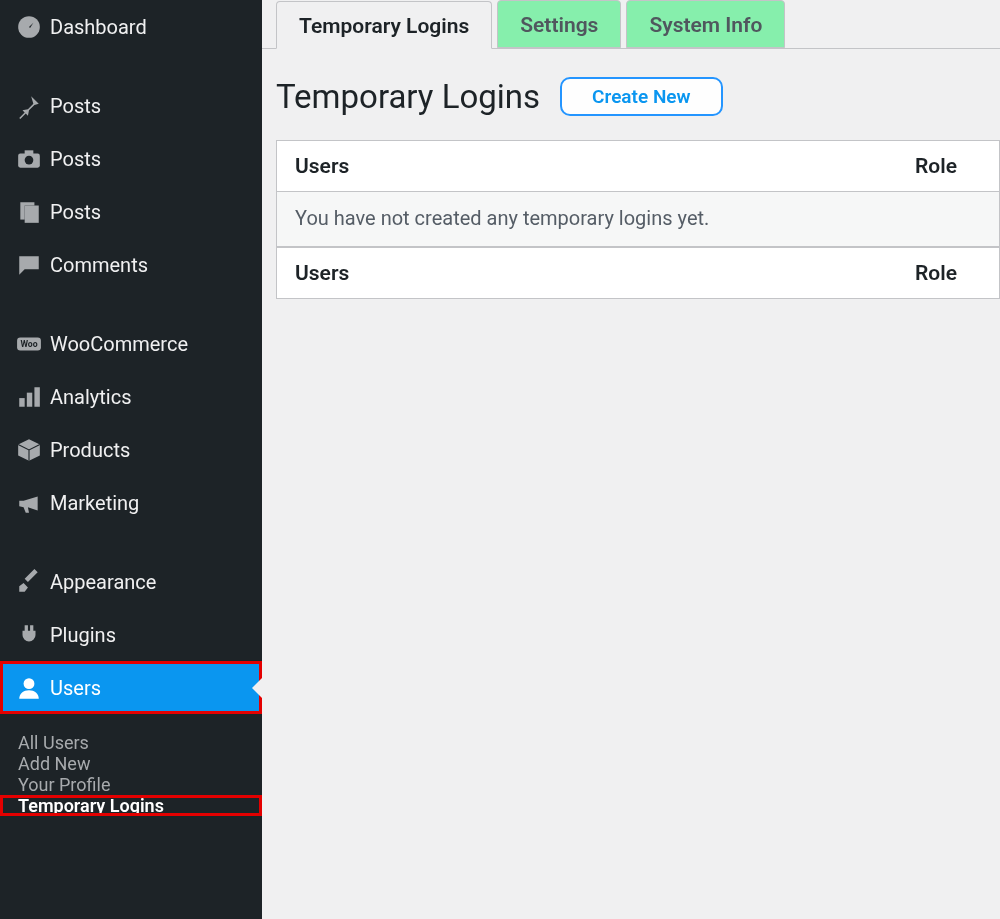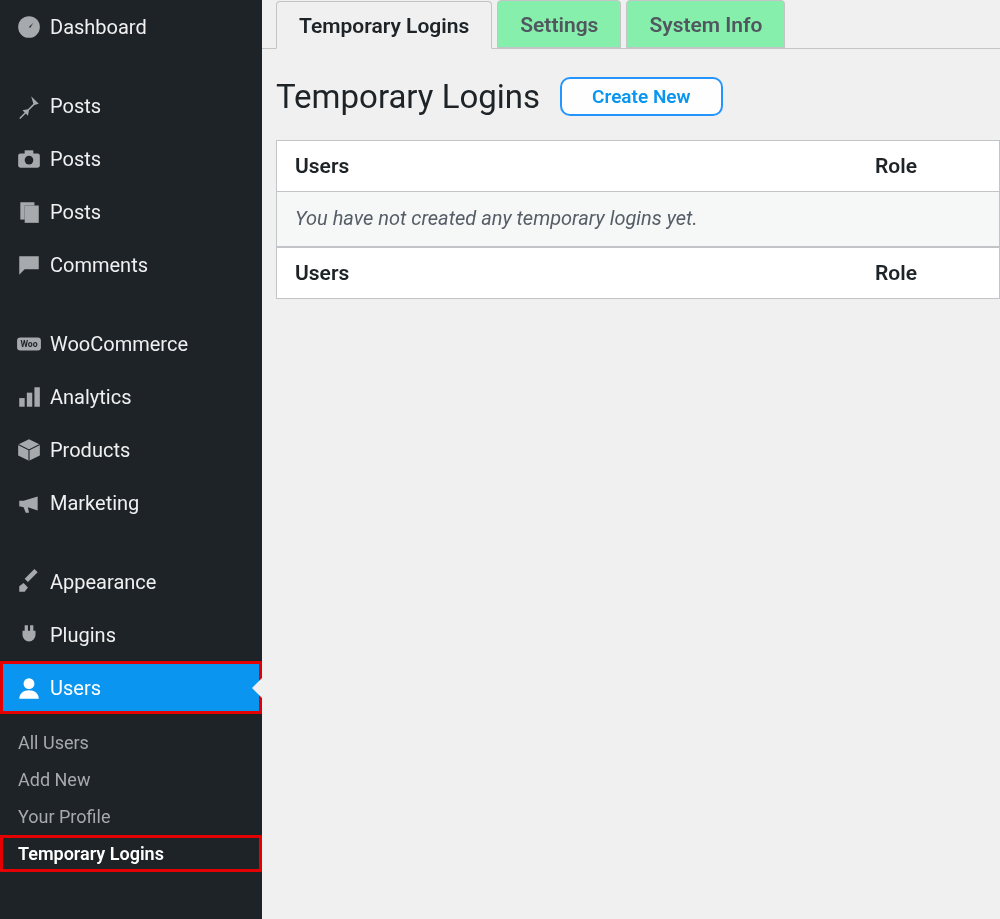--- a/index.html
+++ b/index.html
@@ -8,42 +8,42 @@
 
     
     .sidebar { width:262px; height:100%; background:#1d2327; color:#f0f0f1; flex-shrink:0; }
     .side-item { display:flex; align-items:center; gap:8px; height:53px; padding:0 16px; font-size:20px; cursor:pointer; color:#f0f0f1; }
     .side-item .icon { width:26px; height:26px; display:flex; align-items:center; justify-content:center; flex-shrink:0; }
     .side-item .icon svg { width:26px; height:26px; fill:#a7aaad; }
     .side-gap { height:26px; }
     .side-item.active { background:#0a96f0; color:#fff; position:relative; outline:3px solid #e40000; outline-offset:-3px; }
     .side-item.active .icon svg { fill:#fff; }
     .side-item.active::after { content:""; position:absolute; right:0; top:50%; transform:translateY(-50%); width:0; height:0; border-top:10px solid transparent; border-bottom:10px solid transparent; border-right:10px solid #f0f0f1; }
-    .sub-item { display:block; padding:8px 18px; font-size:18px; color:#a7aaad; cursor:pointer; }
+    .sub-item { display:block; padding:0 18px; font-size:18px; color:#a7aaad; cursor:pointer; }
     .sub-item.first { padding-top:18px; }
     .sub-item.current { color:#ffffff; font-weight:600; outline:3px solid #e40000; outline-offset:-3px; }
 
     
     .main { flex:1; padding:0; }
     .tabs { display:flex; gap:5px; padding-left:14px; }
     .tab { border:1px solid #c3c4c7; background:#86efac; padding:12px 22px 10px; font-size:21px; font-weight:600; color:#50575e; cursor:pointer; border-top-left-radius:4px; border-top-right-radius:4px; }
     .tab.active { background:#f0f0f1; border-bottom:1px solid #f0f0f1; color:#1d2327; position:relative; top:1px; }
     .tab-strip { border-bottom:1px solid #c3c4c7; padding-top:0; }
 
     .page-head { display:flex; align-items:center; gap:20px; padding:28px 14px 24px; }
     .page-head h1 { font-size:33px; font-weight:400; color:#1d2327; }
     .create-btn { border:2px solid #2495ff; color:#0a96f0; background:#fefefe; padding:6px 30px; font-size:19px; font-weight:600; border-radius:10px; cursor:pointer; }
 
     .tbl { border:1px solid #c3c4c7; background:#fff; margin:0 0 0 14px; }
     .tbl-head,.tbl-foot { display:flex; padding:13px 18px; font-size:21px; font-weight:600; color:#1d2327; }
     .tbl-head { border-bottom:1px solid #c3c4c7; }
     .tbl-foot { border-top:1px solid #c3c4c7; }
     .col-users { flex:0 0 580px; }
-    .col-role { flex:1; }
-    .tbl-empty { padding:14px 18px 16px; font-size:20px; font-style:italic; color:#555d66; border-bottom:1px solid #c3c4c7; background:#f6f7f7; }
+    .col-role { flex:1;margin-left:40px; }
+    .tbl-empty { padding:14px 18px 16px; font-size:20px; color:#555d66; border-bottom:1px solid #c3c4c7; background:#f6f7f7; }
   </style>
 </head>
 <body>
 
 <div class="sidebar">
 
   <div class="side-item">
     <span class="icon">
       <svg viewBox="0 0 24 24">
           <circle cx="12" cy="12" r="10"></circle>

